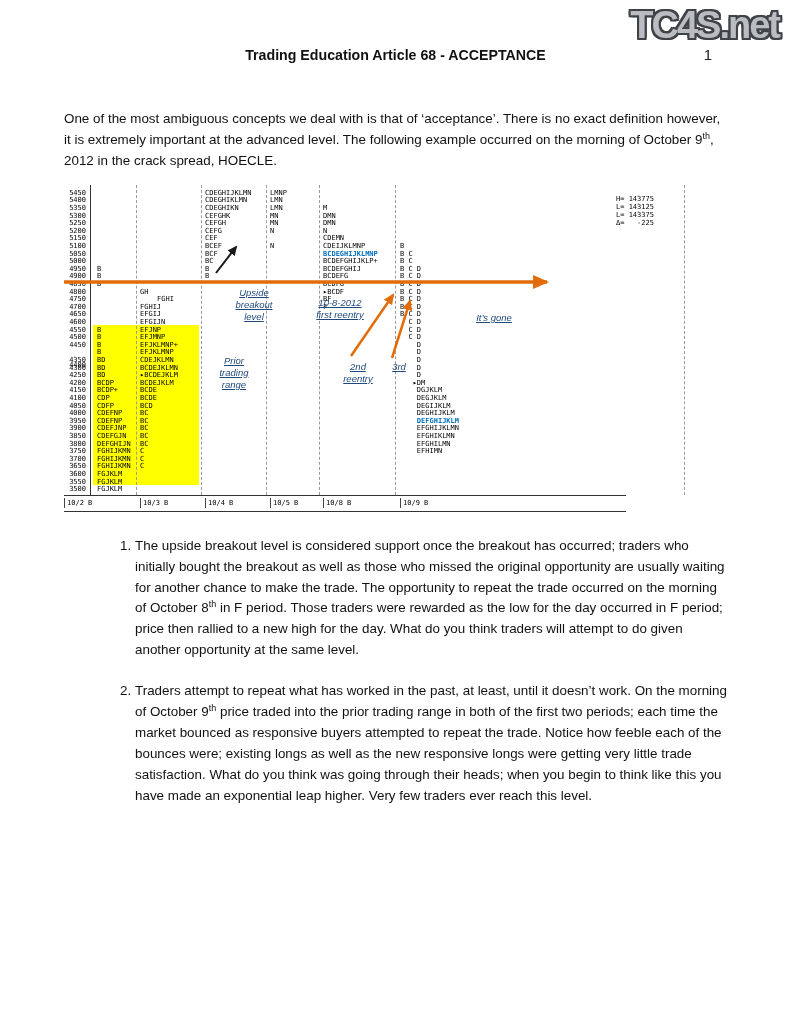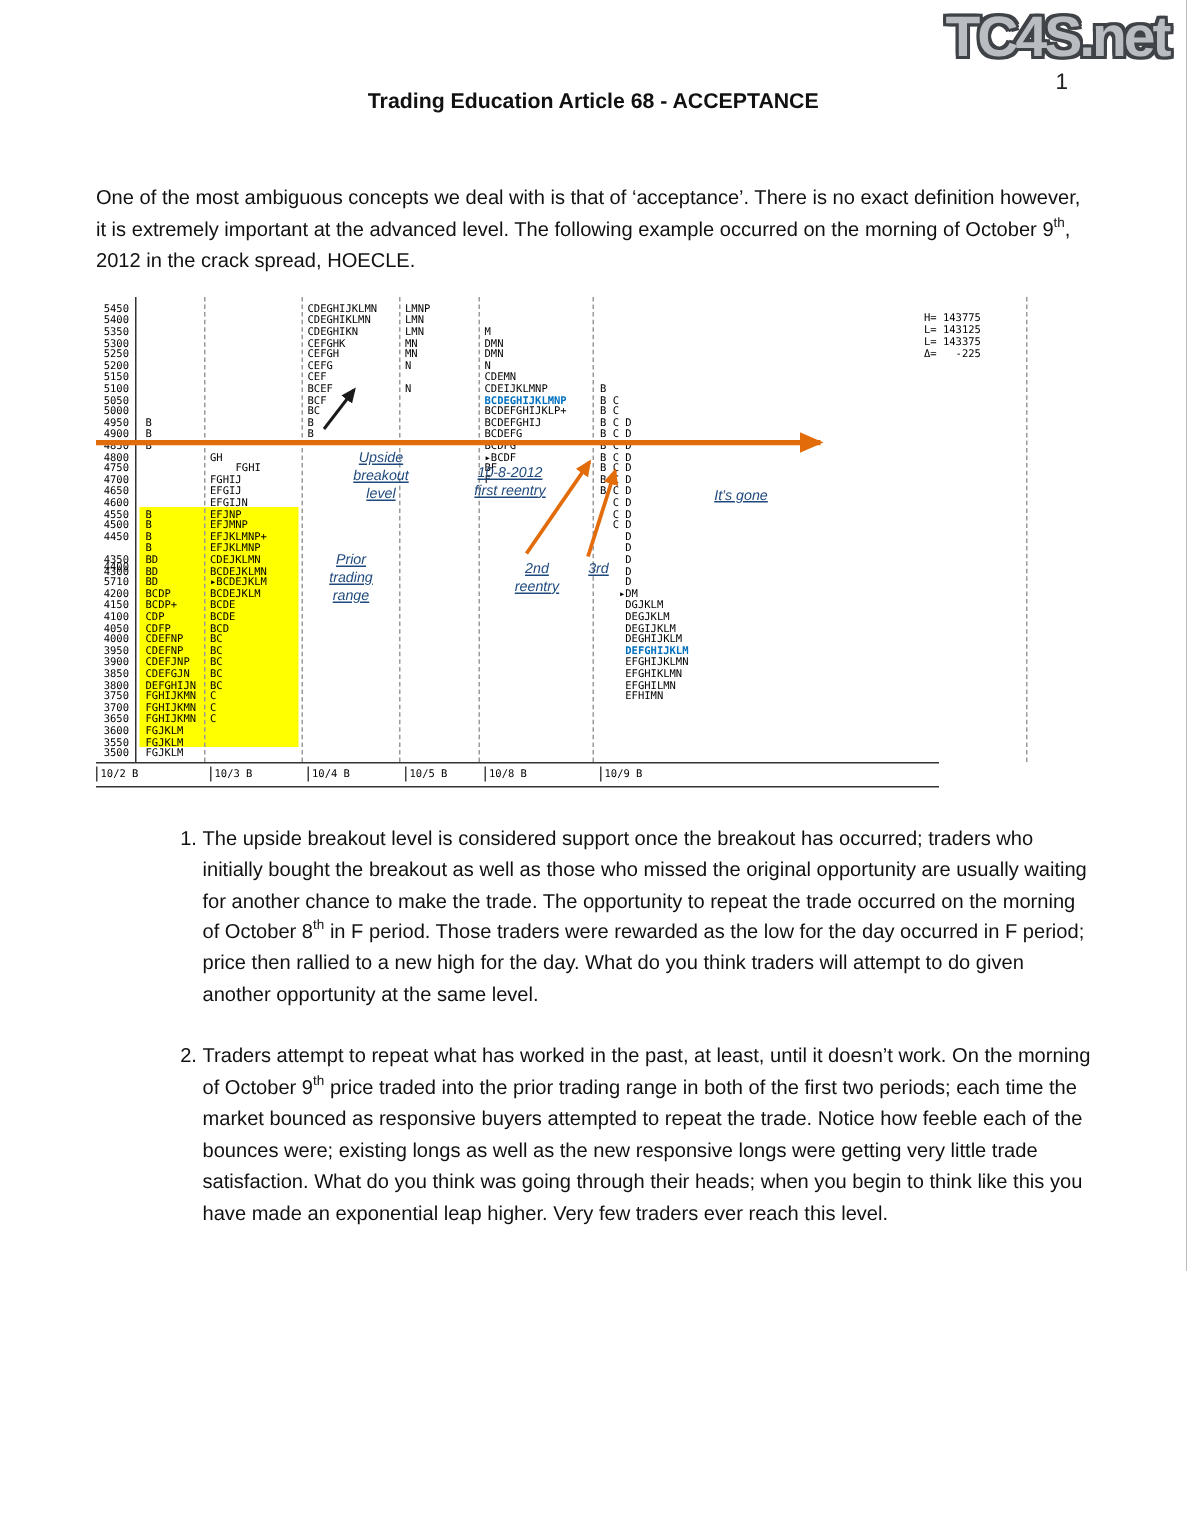--- a/index.html
+++ b/index.html
@@ -15,21 +15,21 @@
   }
   .logo {
     position: absolute; top: 4px; right: 12px;
     font-size: 38px; font-weight: 800; letter-spacing: -2px;
     color: #b9bdc1;
     text-shadow: -2px -2px 0 #3f4347, 2px -2px 0 #3f4347, -2px 2px 0 #3f4347, 2px 2px 0 #3f4347,
                  0 -2px 0 #3f4347, 0 2px 0 #3f4347, -2px 0 0 #3f4347, 2px 0 0 #3f4347;
   }
   .page-number { position: absolute; top: 46px; right: 79px; font-size: 15px; color: #222; }
   .content { padding: 0 64px; }
-  .title { padding-top: 60px; font-size: 14.2px; font-weight: bold; text-align: center; }
+  .title { padding-top: 47px; font-size: 14.2px; font-weight: bold; text-align: center; }
   .para { margin-top: 46px; font-size: 13.4px; line-height: 1.56; }
   .para.tight { margin-top: 13px; }
   sup { font-size: 9px; vertical-align: super; line-height: 0; }
   .heading { margin-top: 25px; font-size: 13.4px; font-weight: bold; }
   ol { margin-top: 17px; padding-left: 71px; }
   li { font-size: 13.4px; line-height: 1.56; margin-bottom: 20px; }
 
   
   .chart {
     position: relative; margin-top: 13px;
@@ -192,21 +192,21 @@
           <div class="tpo" style="left: 76px; top: 163.6px;">EFJKLMNP</div>
           <div class="tpo" style="left: 336px; top: 163.6px;">    D</div>
           <div class="price-label" style="top: 171.2px;">4350</div>
           <div class="tpo" style="left: 33px; top: 171.2px;">BD</div>
           <div class="tpo" style="left: 76px; top: 171.2px;">CDEJKLMN</div>
           <div class="tpo" style="left: 336px; top: 171.2px;">    D</div>
           <div class="price-label" style="top: 178.8px;">4300</div>
           <div class="tpo" style="left: 33px; top: 178.8px;">BD</div>
           <div class="tpo" style="left: 76px; top: 178.8px;">BCDEJKLMN</div>
           <div class="tpo" style="left: 336px; top: 178.8px;">    D</div>
-          <div class="price-label" style="top: 186.4px;">5710</div>
+          <div class="price-label" style="top: 186.4px;">4250</div>
           <div class="tpo" style="left: 33px; top: 186.4px;">BD</div>
           <div class="tpo" style="left: 76px; top: 186.4px;">▸BCDEJKLM</div>
           <div class="tpo" style="left: 336px; top: 186.4px;">    D</div>
           <div class="price-label" style="top: 194px;">4200</div>
           <div class="tpo" style="left: 33px; top: 194px;">BCDP</div>
           <div class="tpo" style="left: 76px; top: 194px;">BCDEJKLM</div>
           <div class="tpo" style="left: 336px; top: 194px;">   ▸DM</div>
           <div class="price-label" style="top: 201.6px;">4150</div>
           <div class="tpo" style="left: 33px; top: 201.6px;">BCDP+</div>
           <div class="tpo" style="left: 76px; top: 201.6px;">BCDE</div>

